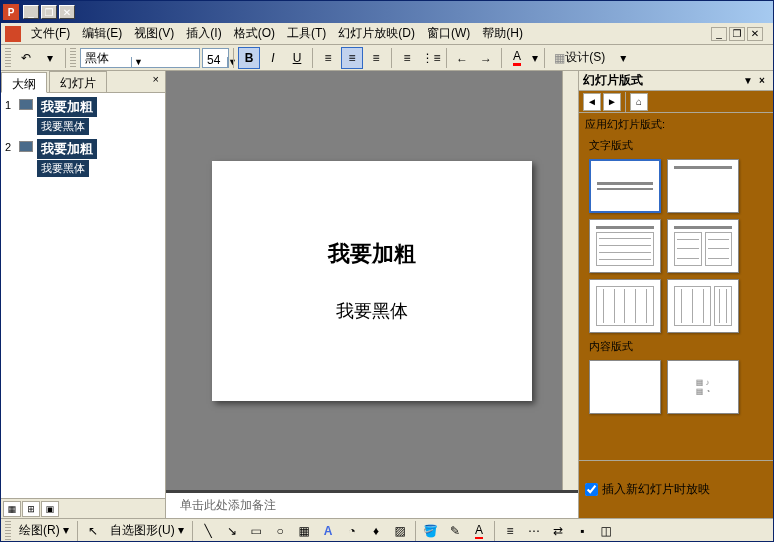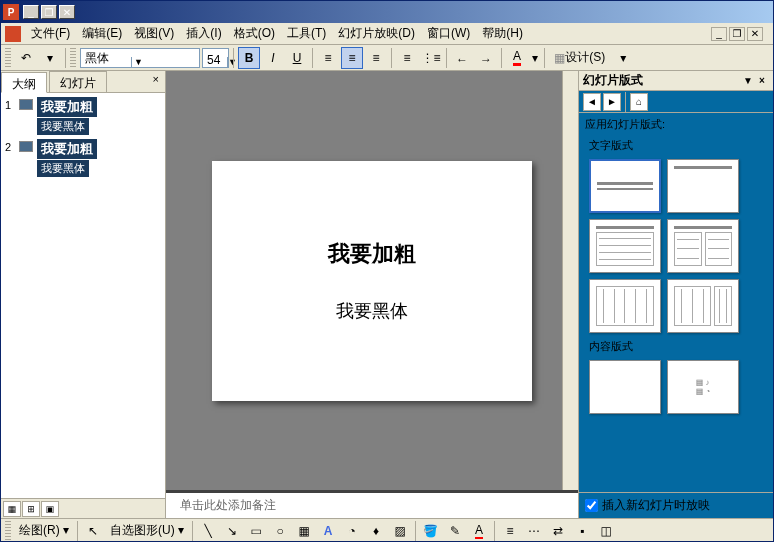--- a/index.html
+++ b/index.html
@@ -35,39 +35,39 @@
 .slide-text{flex:1}
 .slide-title-h{background:#1a3a5c;color:#fff;font-weight:bold;padding:1px 4px;font-size:13px;display:inline-block}
 .slide-sub-h{background:#1a3a5c;color:#fff;padding:1px 4px;font-size:11px;margin-top:1px;display:inline-block}
 .center-panel{flex:1;display:flex;flex-direction:column;background:#808080}
 .slide-area{flex:1;display:flex;align-items:center;justify-content:center;position:relative;padding:10px}
 .slide-canvas{width:320px;height:240px;background:#fff;box-shadow:3px 3px 6px rgba(0,0,0,0.5);display:flex;flex-direction:column;align-items:center;justify-content:center;gap:30px}
 .slide-title{font-size:22px;font-weight:bold;font-family:SimHei}
 .slide-subtitle{font-size:18px;font-family:SimHei}
 .scroll-v{position:absolute;right:0;top:0;bottom:0;width:16px;background:#ece9d8;border-left:1px solid #aca899}
 .notes-area{height:28px;background:#fff;border-top:3px solid #404040;padding:4px 14px;color:#666}
-.right-panel{width:195px;background:#0369a1;border-left:1px solid #aca899;display:flex;flex-direction:column}
+.right-panel{width:195px;background:#a16207;border-left:1px solid #aca899;display:flex;flex-direction:column}
 .pane-header{height:20px;display:flex;align-items:center;padding:0 4px;font-weight:bold;background:#ece9d8;border-bottom:1px solid #aca899}
 .pane-header .pane-title{flex:1}
 .pane-header .pane-btn{width:14px;text-align:center;font-size:10px}
 .pane-nav{height:22px;display:flex;align-items:center;padding:0 4px;gap:2px;border-bottom:1px solid #aca899}
 .nav-btn{width:18px;height:18px;border:1px solid #aca899;background:#fff;display:flex;align-items:center;justify-content:center;font-size:10px}
 .pane-section-label{padding:4px 6px;font-size:11px}
 .layout-scroll{flex:1;overflow:auto;padding:0 4px}
 .layout-section{padding:2px 6px;font-size:11px;margin-top:0}
 .layout-grid{display:flex;flex-wrap:wrap;gap:6px;padding:4px 6px}
 .layout-item{width:72px;height:54px;background:#fff;border:1px solid #888;box-shadow:1px 1px 2px rgba(0,0,0,0.3);padding:6px;display:flex;flex-direction:column;gap:3px}
 .layout-item.selected{border:2px solid #316ac5}
 .lt-line{height:2px;background:#888}
 .lt-line.thick{height:3px}
 .lt-box{flex:1;border:1px solid #aaa;display:flex;flex-direction:column;justify-content:space-around;padding:2px}
 .lt-mini{height:1px;background:#aaa}
 .lt-row{display:flex;gap:3px;flex:1}
 .lt-icons{flex:1;display:flex;flex-wrap:wrap;gap:2px;align-items:center;justify-content:center;font-size:8px;color:#888}
-.pane-footer{padding:4px 6px;display:flex;align-items:center;gap:4px;border-top:1px solid #aca899}
+.pane-footer{padding:20px 6px;display:flex;align-items:center;gap:4px;border-top:1px solid #aca899}
 .view-btns{height:20px;background:#ece9d8;border-top:1px solid #aca899;display:flex;align-items:center;padding:0 2px}
 .view-btn{width:18px;height:16px;border:1px solid #aca899;background:#fff;margin-right:1px;font-size:9px;display:flex;align-items:center;justify-content:center}
 .draw-toolbar{height:24px;background:#ece9d8;border-top:1px solid #aca899;display:flex;align-items:center;padding:0 4px;gap:2px}
 .draw-label{padding:0 4px}
 </style>
 </head>
 <body>
 
 <div class="titlebar">
   <div class="app-icon">P</div>

